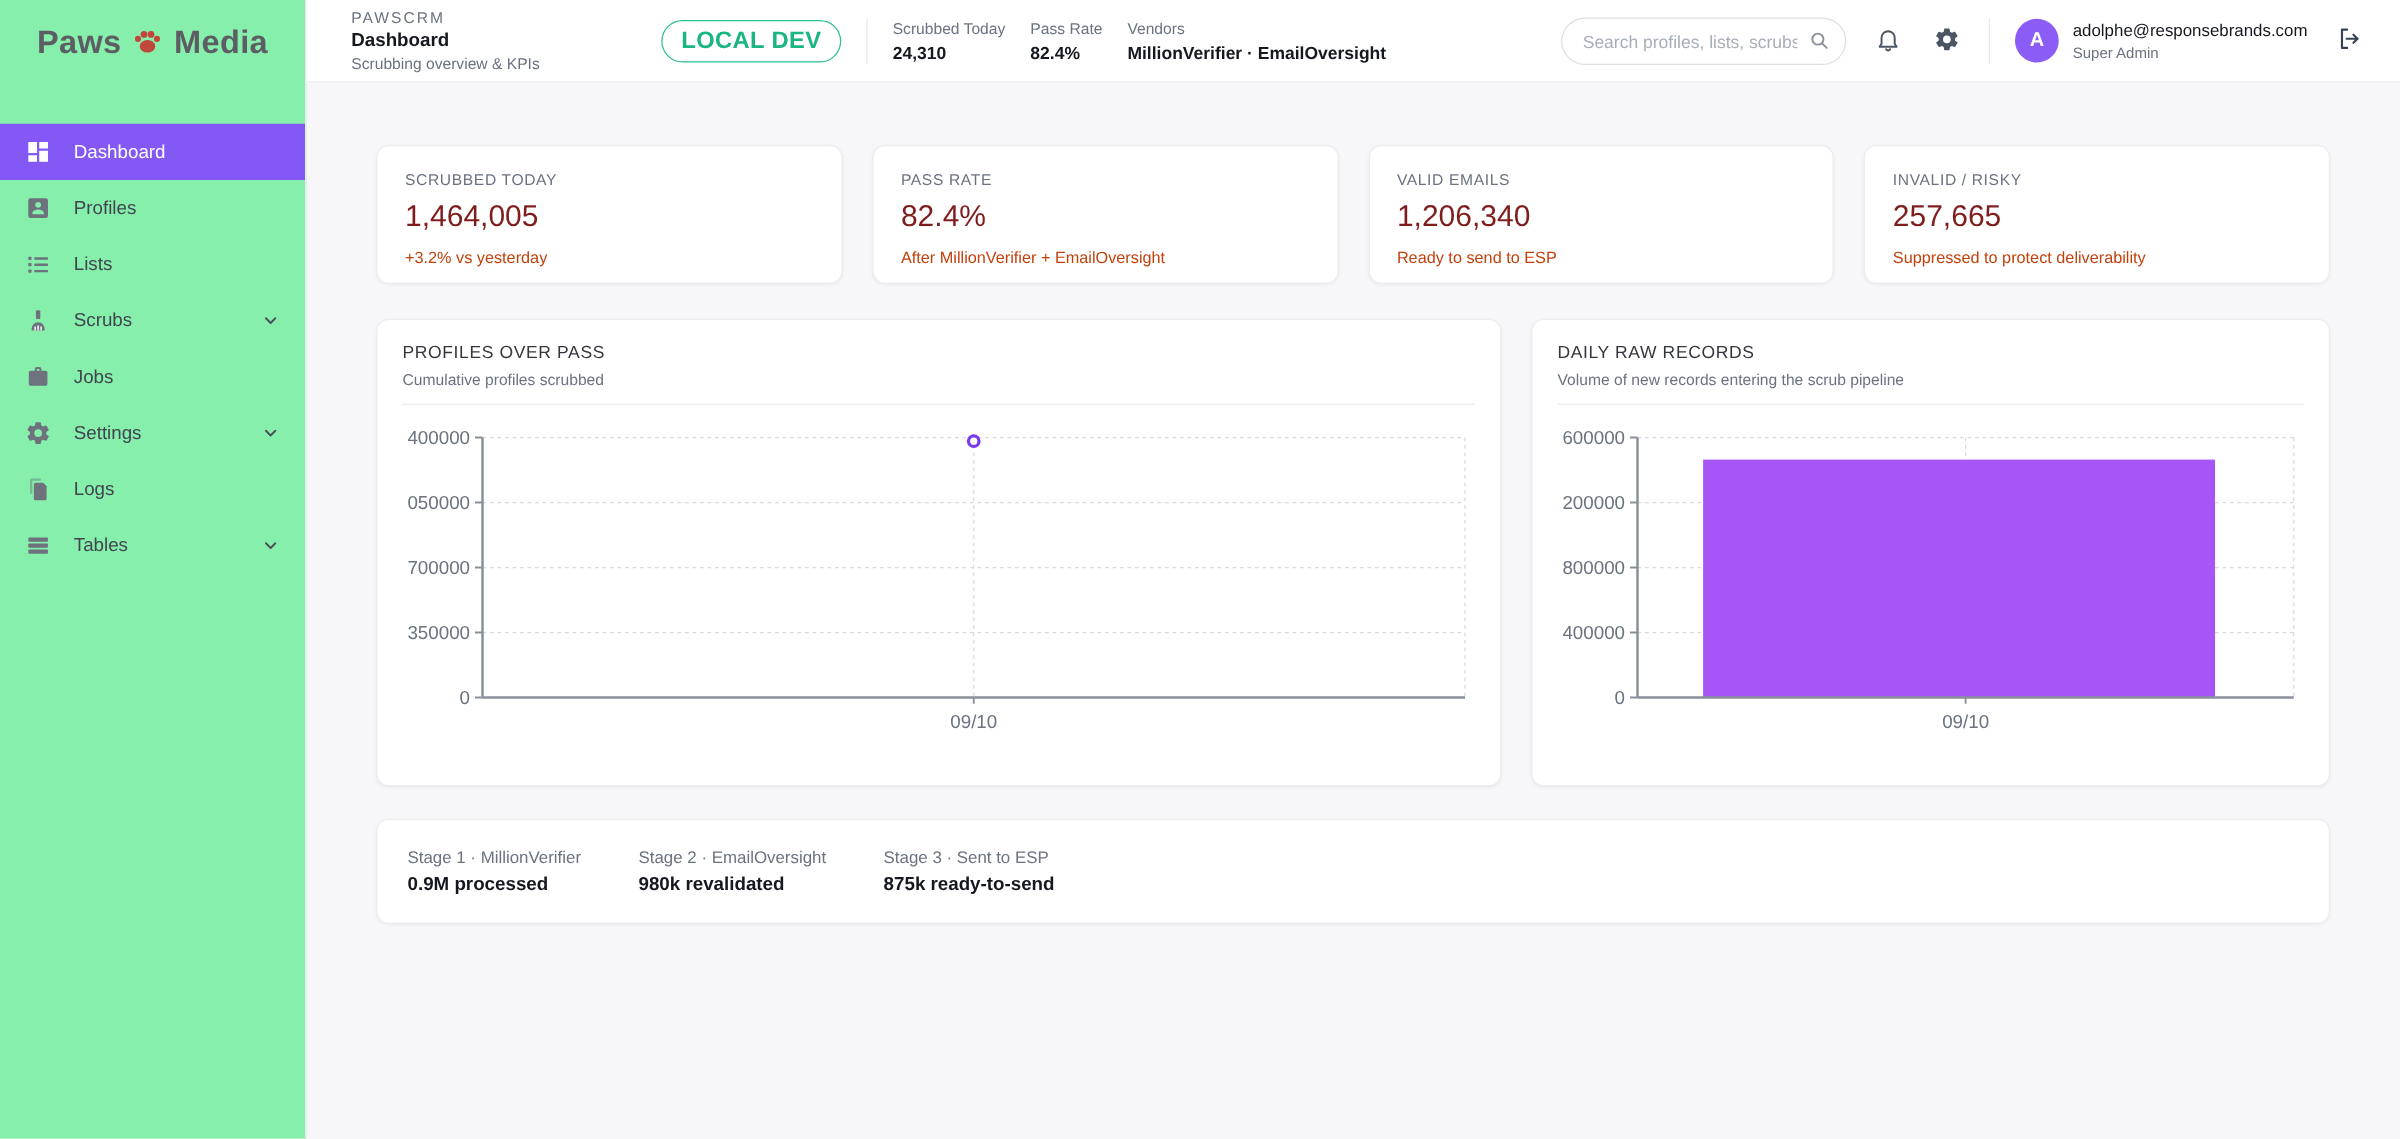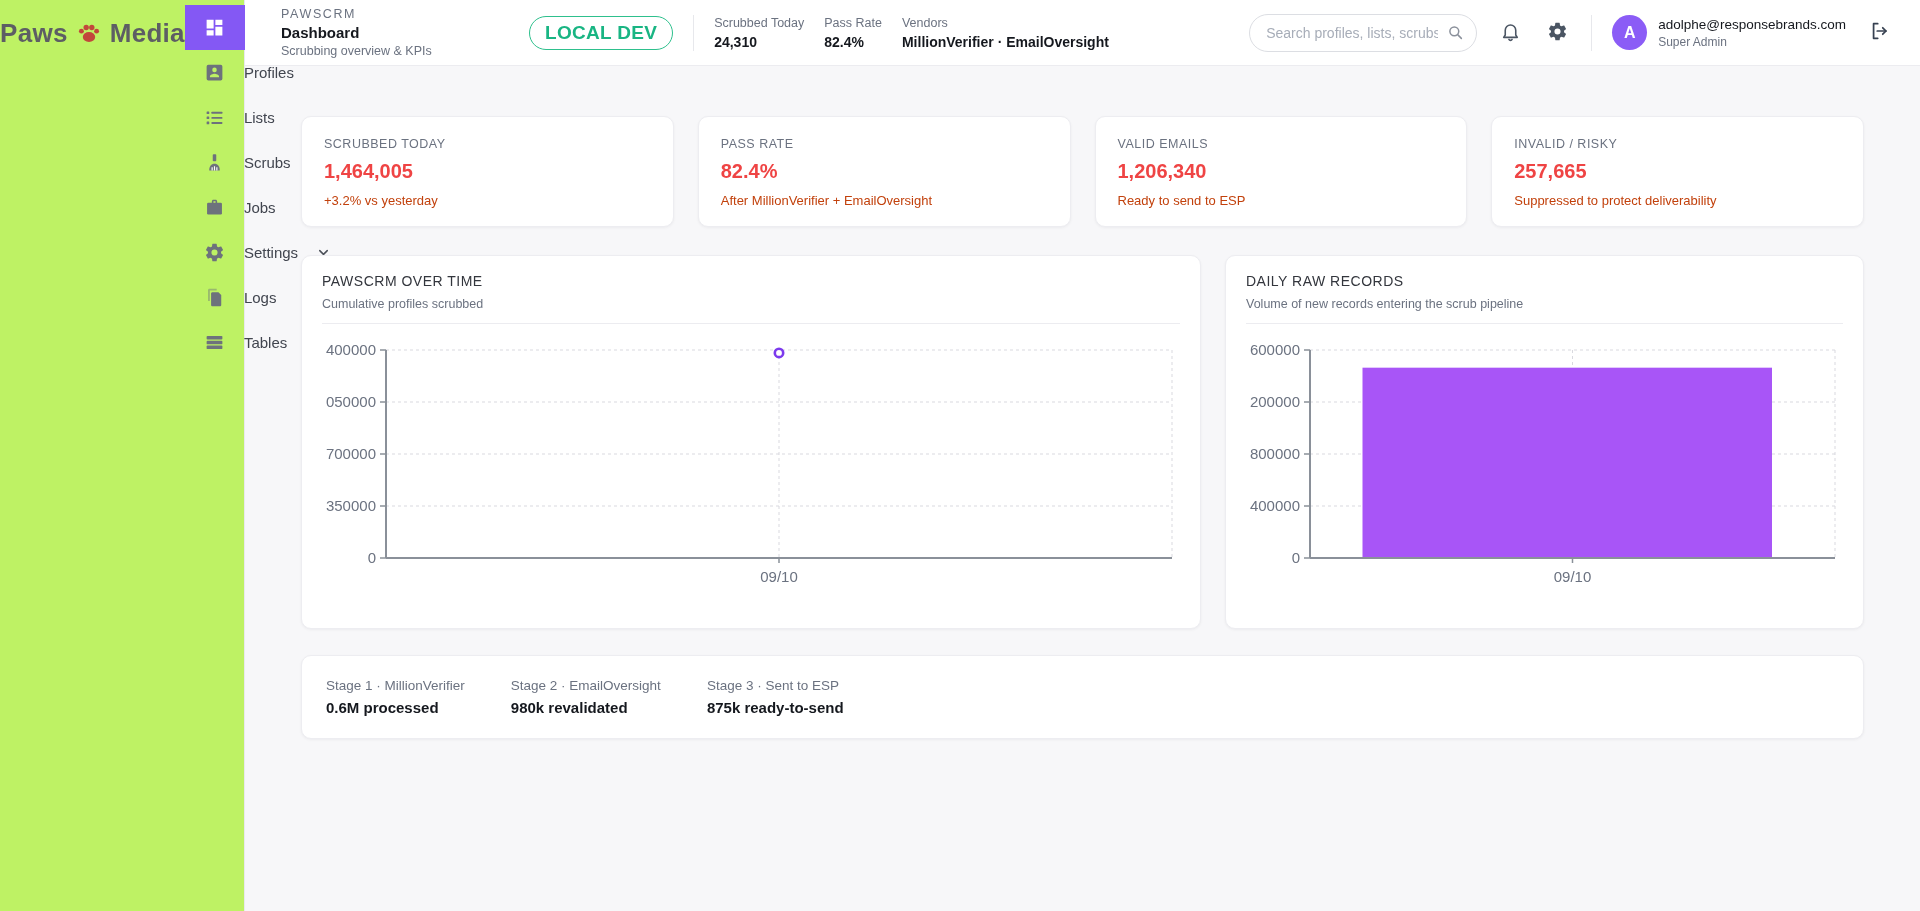--- a/index.html
+++ b/index.html
@@ -5,21 +5,21 @@
   * { box-sizing: border-box; }
   html,body { margin:0; padding:0; }
   body {
     width:1920px; height:911px; overflow:hidden;
     font-family:"Liberation Sans", sans-serif;
     background:#f7f7f9; color:#1f2430;
   }
   .app { display:flex; width:100%; height:100%; }
 
   
-  .sidebar { width:245px; min-width:245px; background:#bef264; border-right:1px solid #e9e9ee; display:flex; flex-direction:row; }
+  .sidebar { width:245px; min-width:245px; background:#86efac; border-right:1px solid #e9e9ee; display:flex; flex-direction:column;gap:28px; }
   .logo { height:66px; display:flex; align-items:center; justify-content:center; gap:7px; }
   .logo-text { font-size:26px; font-weight:700; color:#5d5e64; letter-spacing:.3px; }
   .nav { margin-top:5px; }
   .side-item { height:45px; display:flex; align-items:center; gap:18px; padding:0 20px 0 19px; font-size:15px; color:#41454f; cursor:pointer; }
   .side-item .s-icon { width:22px; height:22px; display:flex; align-items:center; justify-content:center; color:#6d727c; }
   .side-item.active { background:#8458f4; color:#fff; }
   .side-item.active .s-icon { color:#fff; }
   .side-item .chev { margin-left:auto; display:flex; color:#4b5058; }
 
   
@@ -43,21 +43,21 @@
   .avatar { width:35px; height:35px; border-radius:50%; background:#8b5cf6; color:#fff; font-weight:700; font-size:16px; display:flex; align-items:center; justify-content:center; cursor:pointer; }
   .user-email { font-size:13.5px; color:#15181e; }
   .user-role { font-size:12px; color:#6b7280; margin-top:3px; }
 
   
   .content { padding:50px 56px 0; flex:1; min-width:0; }
   .card { background:#fff; border:1px solid #ededf1; border-radius:10px; box-shadow:0 1px 3px rgba(17,24,39,.05); }
   .kpi-row { display:grid; grid-template-columns:repeat(4,1fr); gap:24px; }
   .kpi { padding:20px 22px; height:111px; }
   .kpi-label { font-size:12.5px; letter-spacing:.5px; color:#6b7280; }
-  .kpi-value { font-size:20px; font-weight:700; color:#ef4444; margin-top:9px; }
+  .kpi-value { font-size:24px; font-weight:400; color:#7f1d1d; margin-top:9px; }
   .kpi-note { font-size:13px; color:#c2410c; margin-top:10px; }
 
   .charts-row { display:grid; grid-template-columns:1.41fr 1fr; gap:24px; margin-top:28px; }
   .chart-card { padding:17px 20px 12px; height:374px; }
   .chart-title { font-size:14px; color:#33363d; letter-spacing:.5px; }
   .chart-sub { font-size:12.5px; color:#6b7280; margin-top:8px; }
   .chart-divider { border:none; border-top:1px solid #ececf0; margin:12px 0 0; }
   .plot { margin-top:16px; width:100%; }
 
   .pipeline { margin-top:26px; padding:16px 24px; display:flex; align-items:center; justify-content:space-between; height:84px; }
@@ -256,21 +256,21 @@
         </div>
         <div class="card kpi">
           <div class="kpi-label">INVALID / RISKY</div>
           <div class="kpi-value">257,665</div>
           <div class="kpi-note">Suppressed to protect deliverability</div>
         </div>
       </div>
 
       <div class="charts-row">
         <div class="card chart-card">
-          <div class="chart-title">PAWSCRM OVER TIME</div>
+          <div class="chart-title">PROFILES OVER PASS</div>
           <div class="chart-sub">Cumulative profiles scrubbed</div>
           <hr class="chart-divider">
           <div class="plot"><svg width="858" height="250" font-family="Liberation Sans, sans-serif">
                 <line x1="64" y1="10" x2="850" y2="10" stroke="#d9d9df" stroke-dasharray="3 3"></line>
                 <line x1="64" y1="62" x2="850" y2="62" stroke="#d9d9df" stroke-dasharray="3 3"></line>
                 <line x1="64" y1="114" x2="850" y2="114" stroke="#d9d9df" stroke-dasharray="3 3"></line>
                 <line x1="64" y1="166" x2="850" y2="166" stroke="#d9d9df" stroke-dasharray="3 3"></line>
                 <line x1="457" y1="10" x2="457" y2="218" stroke="#d9d9df" stroke-dasharray="3 3"></line>
                 <line x1="850" y1="10" x2="850" y2="218" stroke="#d9d9df" stroke-dasharray="3 3"></line>
                 <line x1="64" y1="10" x2="64" y2="218" stroke="#8a9099" stroke-width="2"></line>
@@ -317,21 +317,21 @@
                 <line x1="326.5" y1="218" x2="326.5" y2="223" stroke="#8a9099" stroke-width="1.5"></line>
                 <text x="326.5" y="242" text-anchor="middle" font-size="15" fill="#6b7280">09/10</text>
               </svg></div>
         </div>
       </div>
 
       <div class="card pipeline">
         <div class="stages">
           <div class="stage">
             <div class="stage-label">Stage 1 · MillionVerifier</div>
-            <div class="stage-value">0.6M processed</div>
+            <div class="stage-value">0.9M processed</div>
           </div>
           <div class="stage">
             <div class="stage-label">Stage 2 · EmailOversight</div>
             <div class="stage-value">980k revalidated</div>
           </div>
           <div class="stage">
             <div class="stage-label">Stage 3 · Sent to ESP</div>
             <div class="stage-value">875k ready-to-send</div>
           </div>
         </div>

